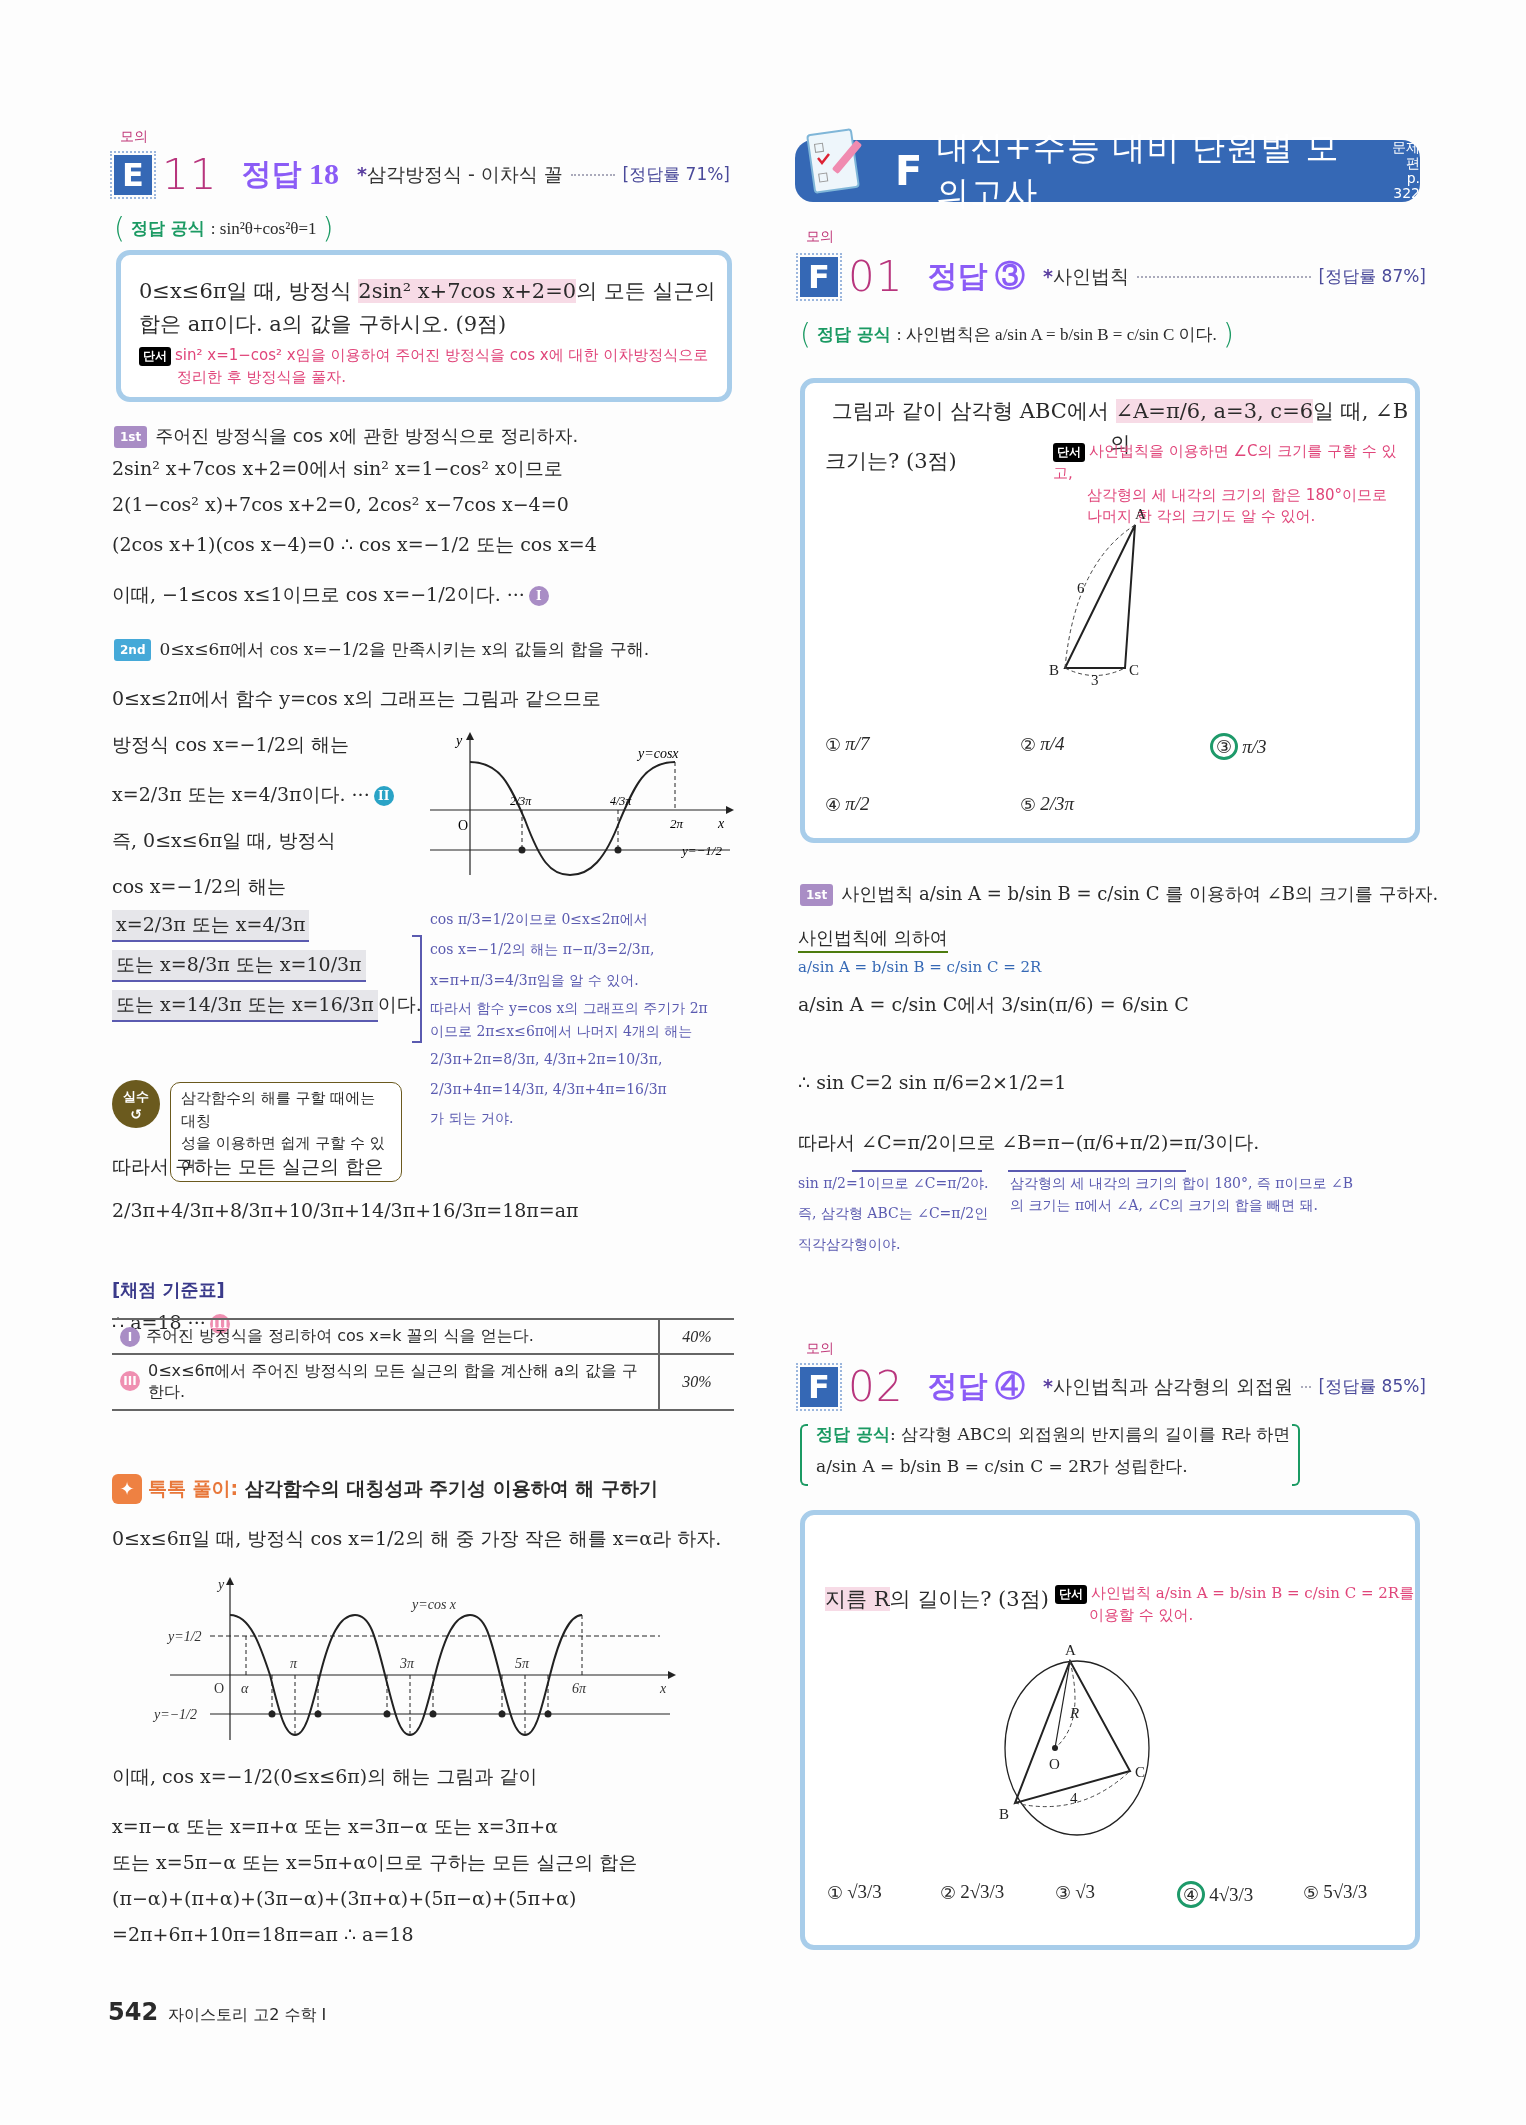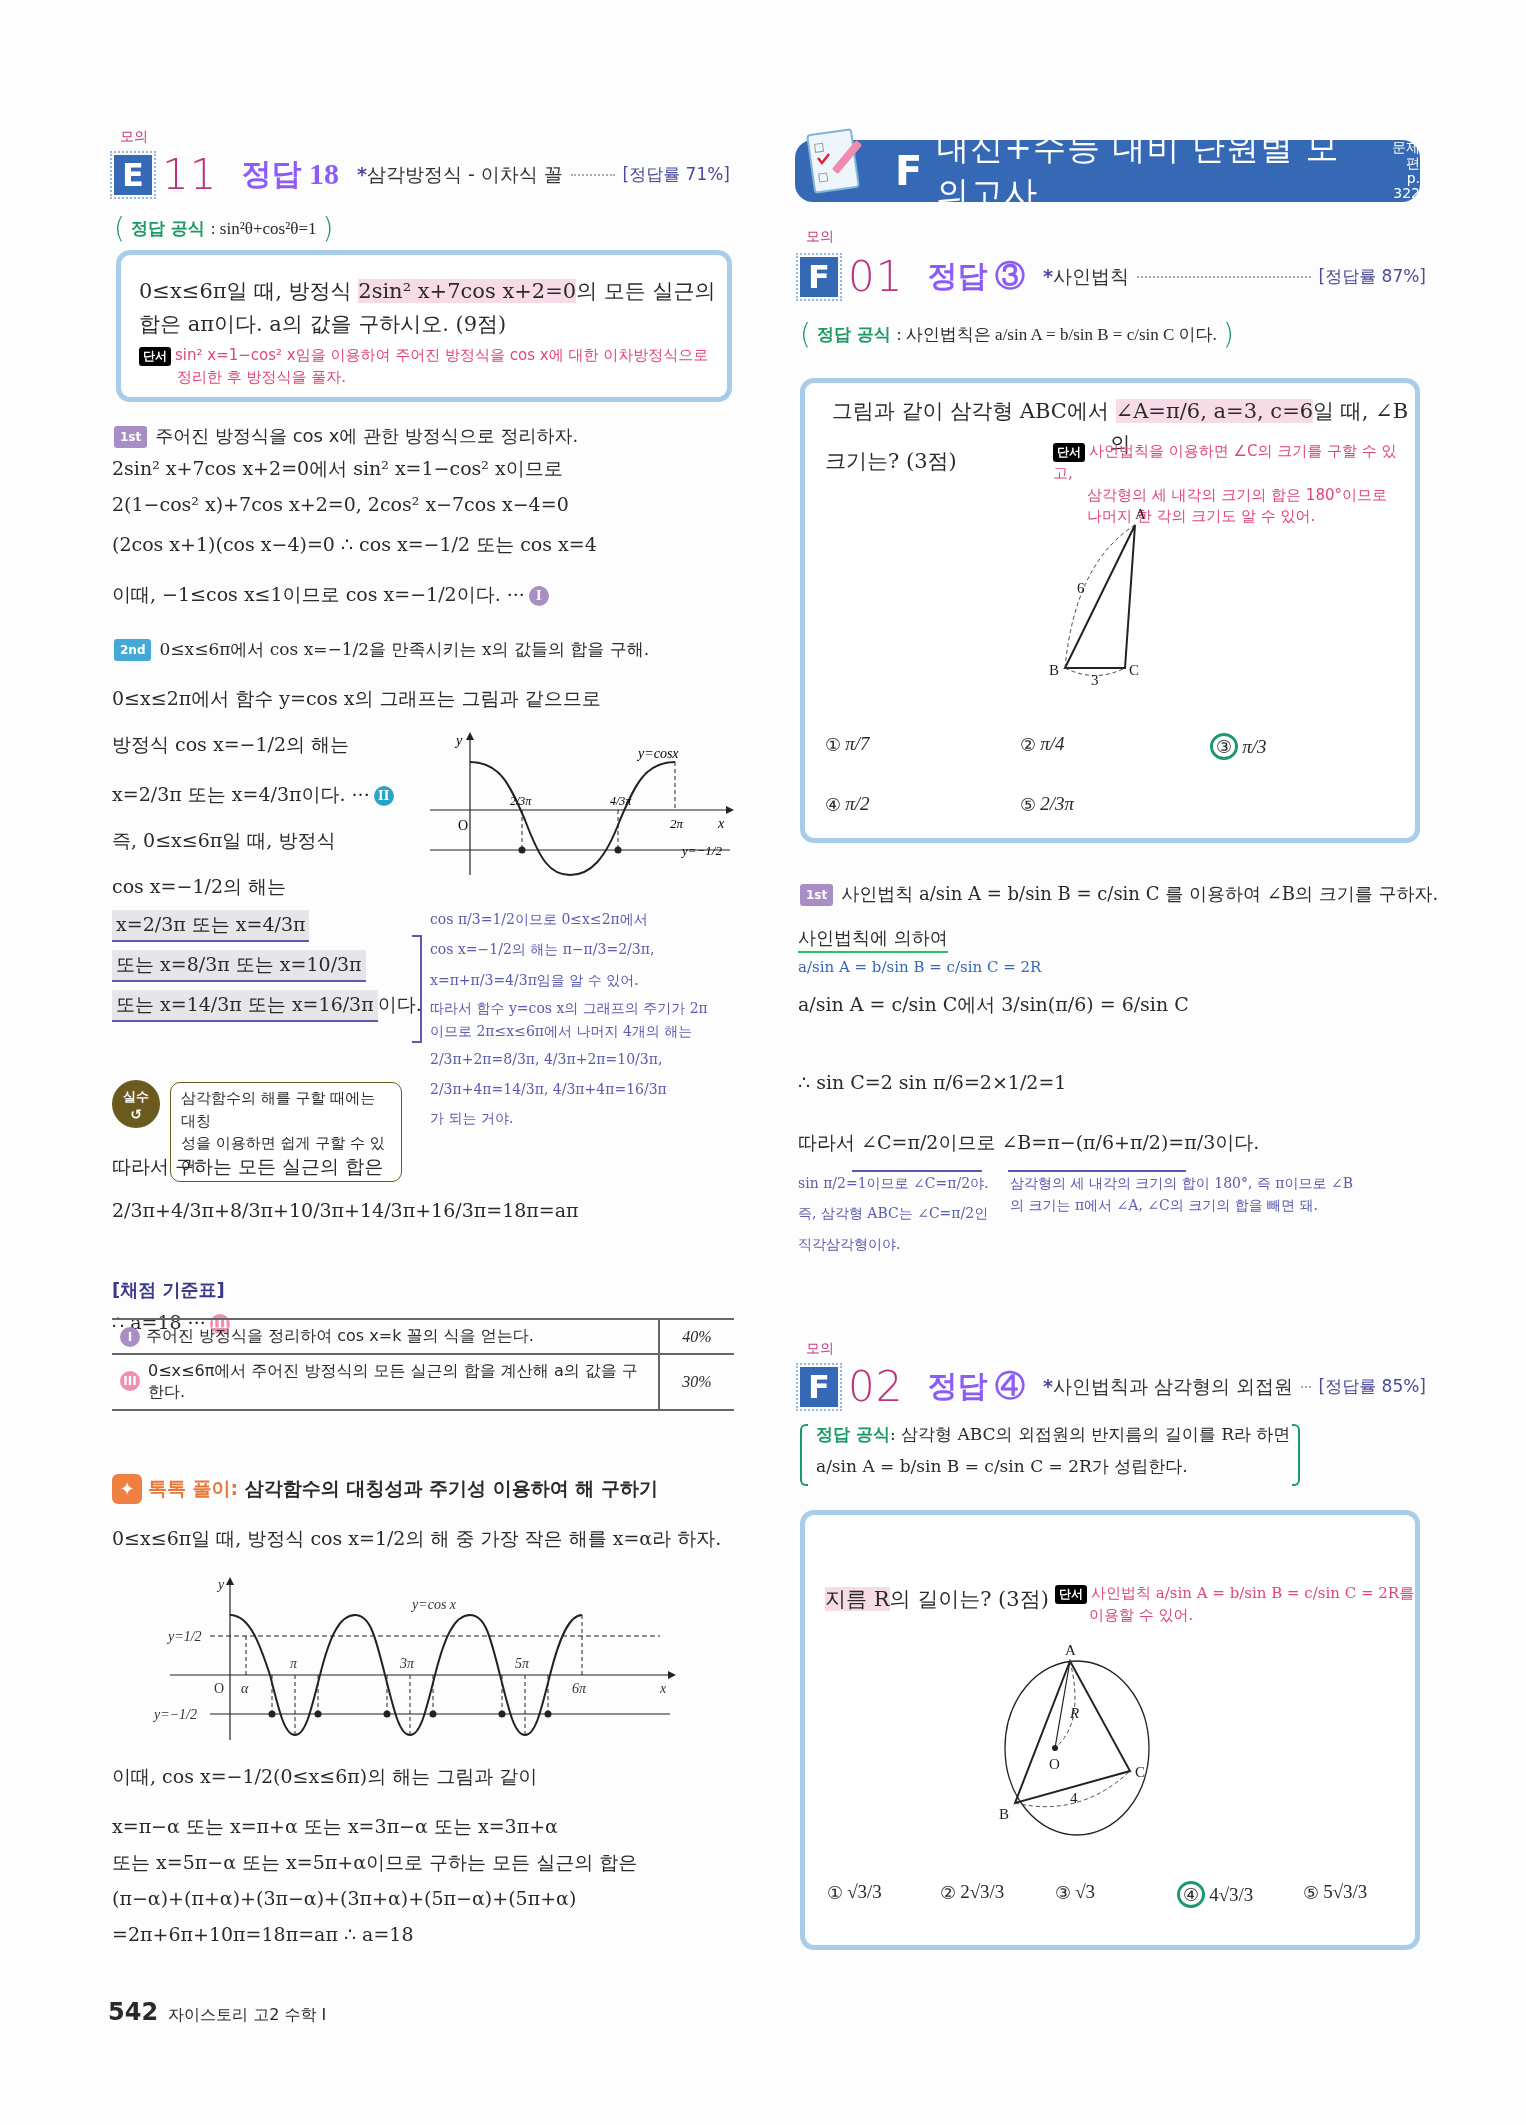--- a/index.html
+++ b/index.html
@@ -314,21 +314,21 @@
     <div class="choice" style="left:215px; top:410px;">
         <span class="circ">⑤</span>
         <span class="math it">2/3π</span>
       </div>
   </div>
 </div>
 
 <div class="abs line" style="left:800px; top:880px; font-size:18px;">
   <span class="step-badge b1">1st</span><span class="serif">사인법칙 a/sin A = b/sin B = c/sin C 를 이용하여 ∠B의 크기를 구하자.</span>
 </div>
-<div class="abs line" style="left:798px; top:924px; font-size:18px; border-bottom:2px solid #22c55e;">사인법칙에 의하여</div>
+<div class="abs line" style="left:798px; top:924px; font-size:18px; border-bottom:2px solid #4d7c0f;">사인법칙에 의하여</div>
 <div class="abs line serif" style="left:798px; top:956px; font-size:15px; color:#3568b5;">a/sin A = b/sin B = c/sin C = 2R</div>
 <div class="abs line serif" style="left:798px; top:990px; font-size:19px;">a/sin A = c/sin C에서 3/sin(π/6) = 6/sin C</div>
 <div class="abs line serif" style="left:798px; top:1068px; font-size:19px;">∴ sin C=2 sin π/6=2×1/2=1</div>
 <div class="abs line serif" style="left:798px; top:1128px; font-size:19px;">따라서 ∠C=π/2이므로 ∠B=π−(π/6+π/2)=π/3이다.</div>
 <div class="abs" style="left:852px; top:1170px; width:130px; height:2px; background:#5a5ab0;"></div>
 <div class="abs" style="left:1008px; top:1170px; width:178px; height:2px; background:#5a5ab0;"></div>
 <div class="abs note serif" style="left:798px; top:1172px; width:200px;">
   <div>sin π/2=1이므로 ∠C=π/2야.</div>
   <div style="margin-top:8px;">즉, 삼각형 ABC는 ∠C=π/2인</div>
   <div style="margin-top:8px;">직각삼각형이야.</div>

